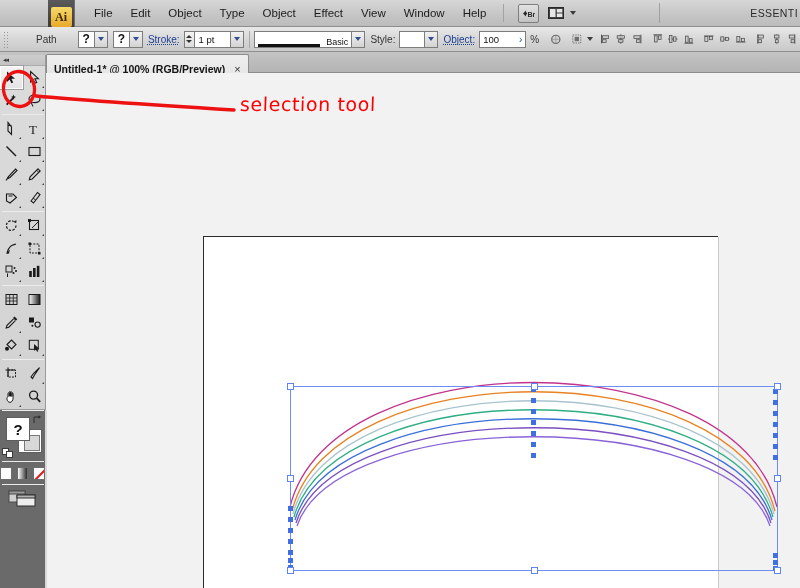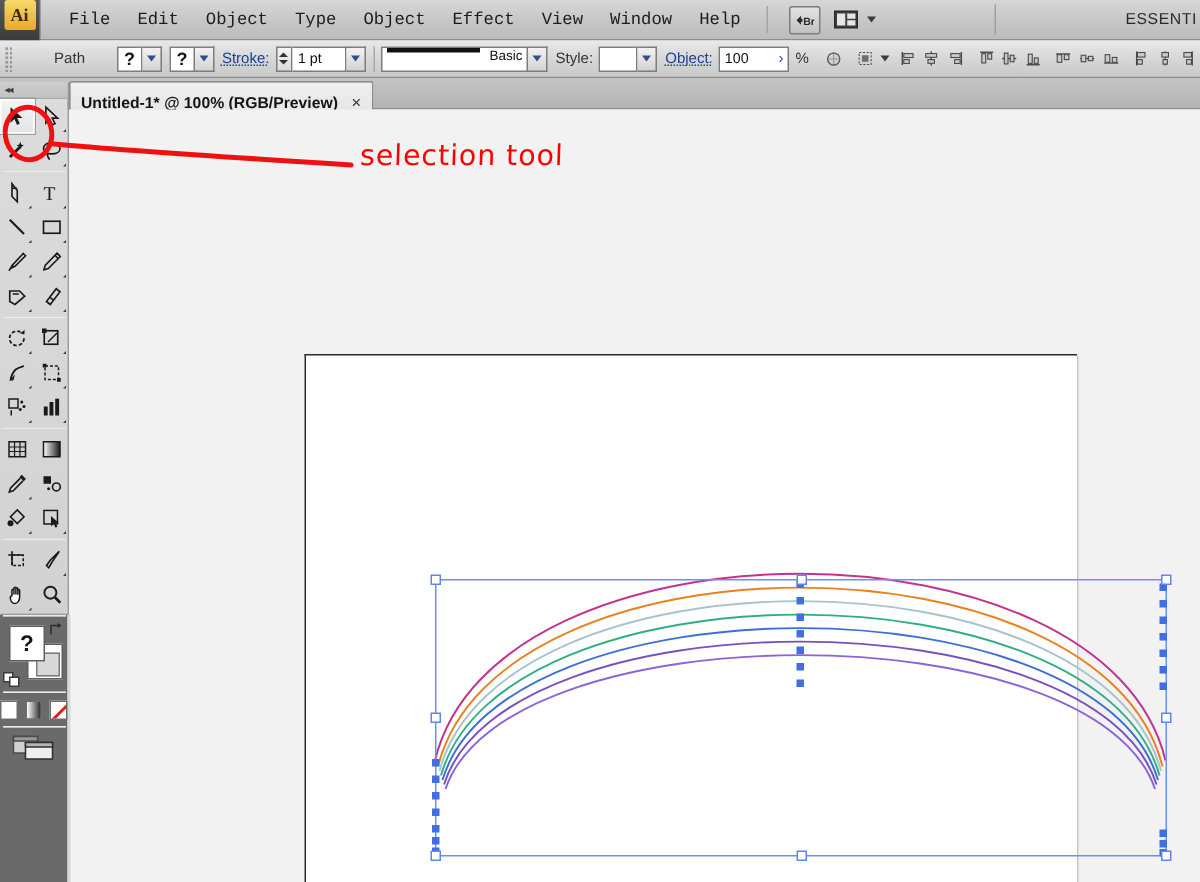--- a/index.html
+++ b/index.html
@@ -15,30 +15,31 @@
 
   
   .menubar{
     position:absolute; left:0; top:0; width:800px; height:27px;
     background:linear-gradient(#d7d7d7,#c6c6c6 55%,#bcbcbc);
     border-bottom:1px solid #8e8e8e;
     display:flex; align-items:center;
   }
   .ai-logo{
     width:27px; height:27px; background:linear-gradient(#5a5a5a,#3b3b3b);
-    display:flex; align-items:flex-start; justify-content:center;
+    display:flex; align-items:flex-end; justify-content:center;
     border-right:1px solid #6f6f6f;
+    margin-left:48px;
   }
   .ai-logo b{
     display:block; width:21px;height:20px; line-height:20px; text-align:center;
     background:linear-gradient(#f6d96a,#e9a92a);
     color:#3d2a00; font-size:12px; font-weight:bold; border-radius:2px;
     font-family:"Liberation Serif", serif;
   }
-  .menu-items{ display:flex; align-items:center; margin-left:10px;font-family:Liberation Mono, monospace; }
+  .menu-items{ display:flex; align-items:center; margin-left:10px; }
   .menu-item{
     padding:3px 9px; font-size:11.5px; color:#1c1c1c; cursor:default;
     white-space:nowrap;
   }
   .mb-sep{ width:1px;height:18px;background:#a3a3a3; margin:0 8px; }
   .mb-btn{
     display:flex;align-items:center;justify-content:center;
     height:19px; margin-left:6px; padding:0 3px;
     border:1px solid #7e7e7e; background:linear-gradient(#e2e2e2,#c2c2c2);
     border-radius:2px; font-size:8px; font-weight:bold; color:#2b2b2b;
@@ -88,21 +89,21 @@
   }
   .spin u{ display:block;width:0;height:0;border-left:3px solid transparent;border-right:3px solid transparent; }
   .spin u.up{ border-bottom:3px solid #333; }
   .spin u.dn{ border-top:3px solid #333; }
   .numfield{
     height:17px;border:1px solid #7d7d7d;border-left:none;background:#fff;
     display:flex;align-items:center;padding:0 4px;font-size:9.5px;color:#111;
   }
   .strokebox{
     width:98px;height:17px;border:1px solid #7d7d7d;background:#fff;
-    display:flex;align-items:flex-start;justify-content:space-between;padding:0 3px;
+    display:flex;align-items:flex-end;justify-content:space-between;padding:0 3px;
   }
   .strokeline{ width:62px;height:3px;background:#111; }
   .strokebox span{font-size:9px;color:#111;}
   .stylebox{ width:26px;height:17px;border:1px solid #7d7d7d;background:#fff;}
   .opacityfield{
     width:62px;height:17px;border:1px solid #7d7d7d;background:#fff;
     display:flex;align-items:center;justify-content:space-between;padding:0 3px;
     font-size:9.5px;color:#111;
   }
   .opacityfield b{color:#2f4f8f;font-weight:normal;font-size:10px;}

